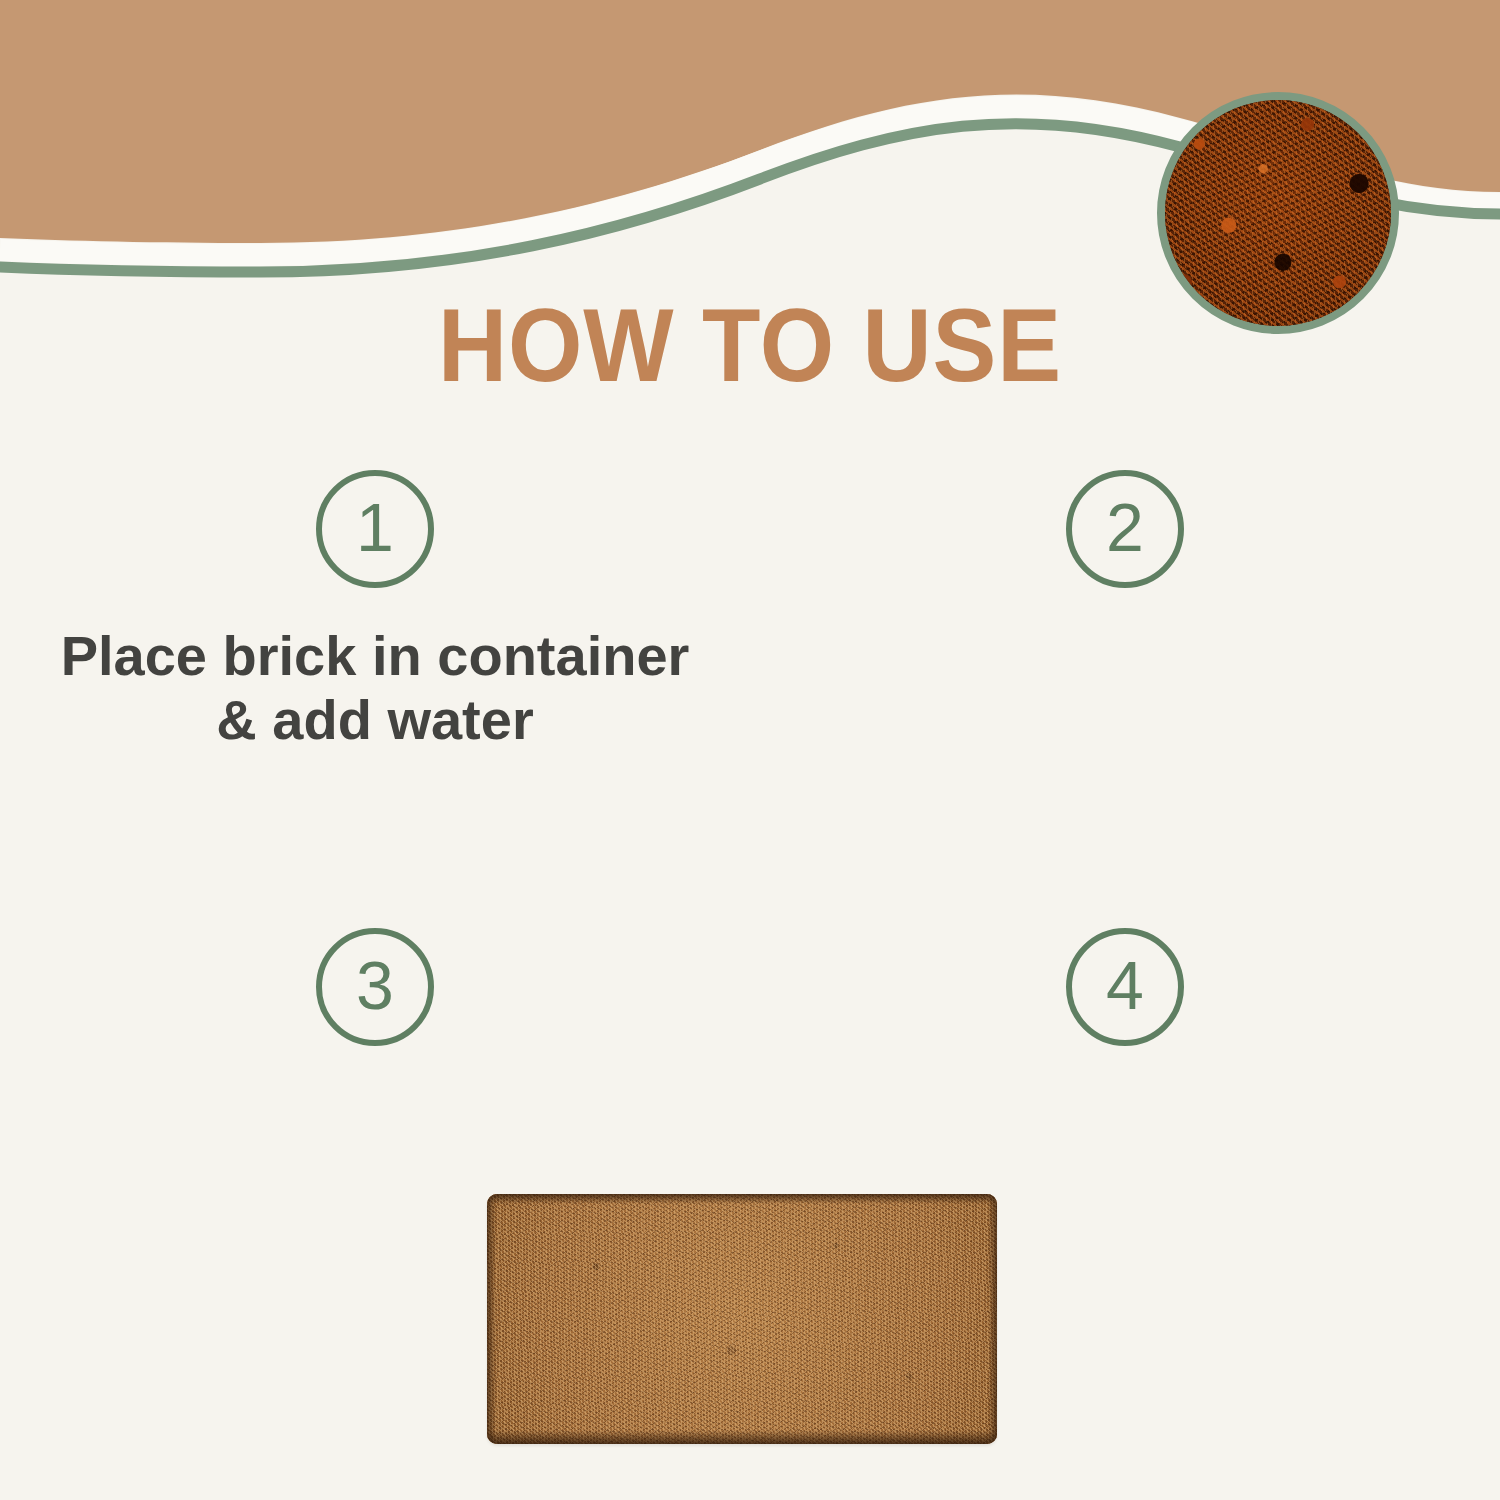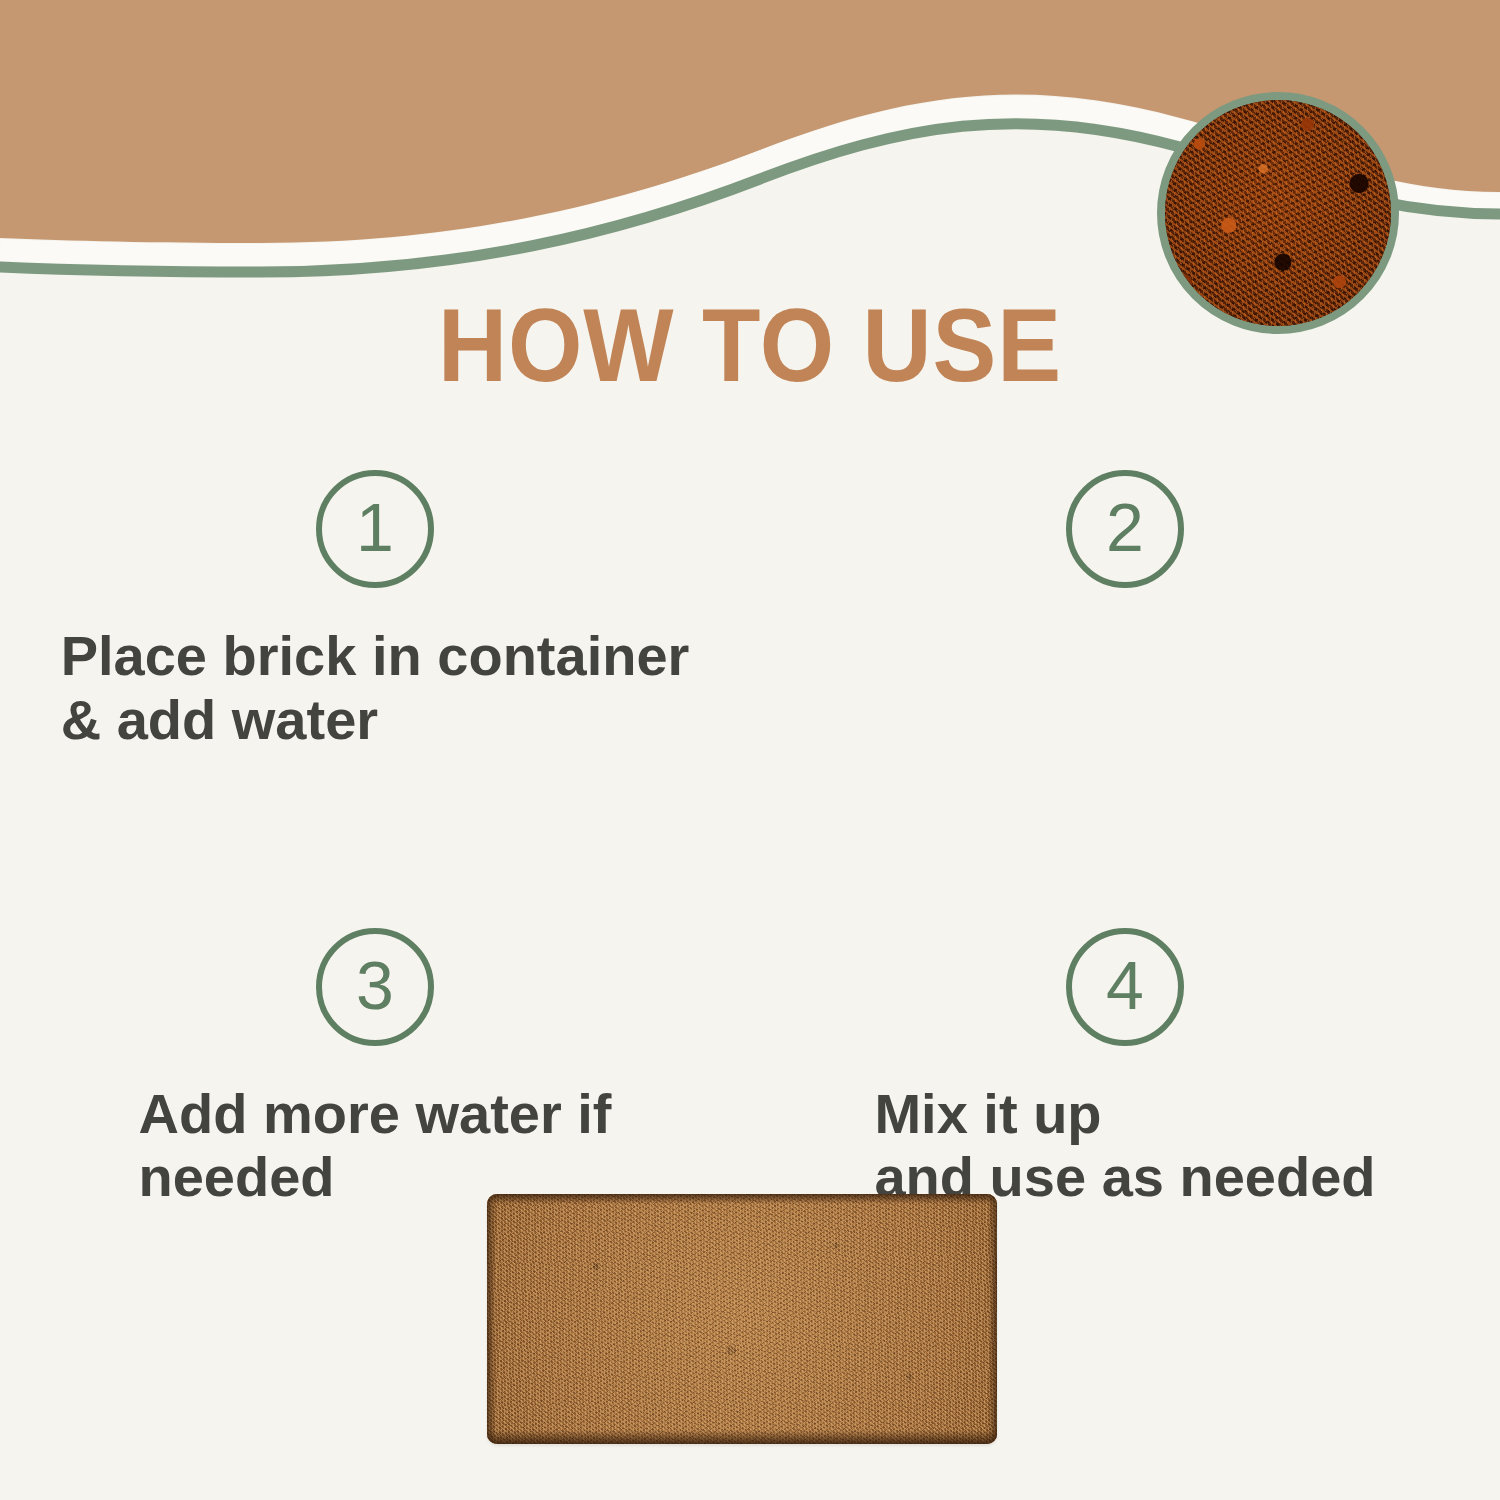--- a/index.html
+++ b/index.html
@@ -122,21 +122,21 @@
     line-height: 1;
     padding-bottom: 4px;
   }
   .step-text {
     margin-top: 36px;
     font-family: "Liberation Sans Narrow", "Liberation Sans", sans-serif;
     font-size: 56px;
     font-weight: bold;
     color: #434340;
     line-height: 1.14;
-    text-align: left;
+    text-align: center;
     white-space: pre-line;
     max-width: 700px;
   }
   .row2 { margin-top: 176px; }
 
   
   .brick {
     position: absolute;
     left: 487px;
     top: 1194px;
@@ -229,27 +229,23 @@
 &amp; add water</div>
       </div>
       <div class="step">
         <div class="num-circle">2</div>
       </div>
     </div>
 
     <div class="step-row row2">
       <div class="step">
         <div class="num-circle">3</div>
-        <div class="step-text">Add more water if
-needed</div>
       </div>
       <div class="step">
         <div class="num-circle">4</div>
-        <div class="step-text">Mix it up
-and use as needed</div>
       </div>
     </div>
 
   </div>
 
   <div class="brick">
     <div class="tex"></div>
     <div class="edge-top"></div>
     <div class="edge-bottom"></div>
     <div class="edge-left"></div>

